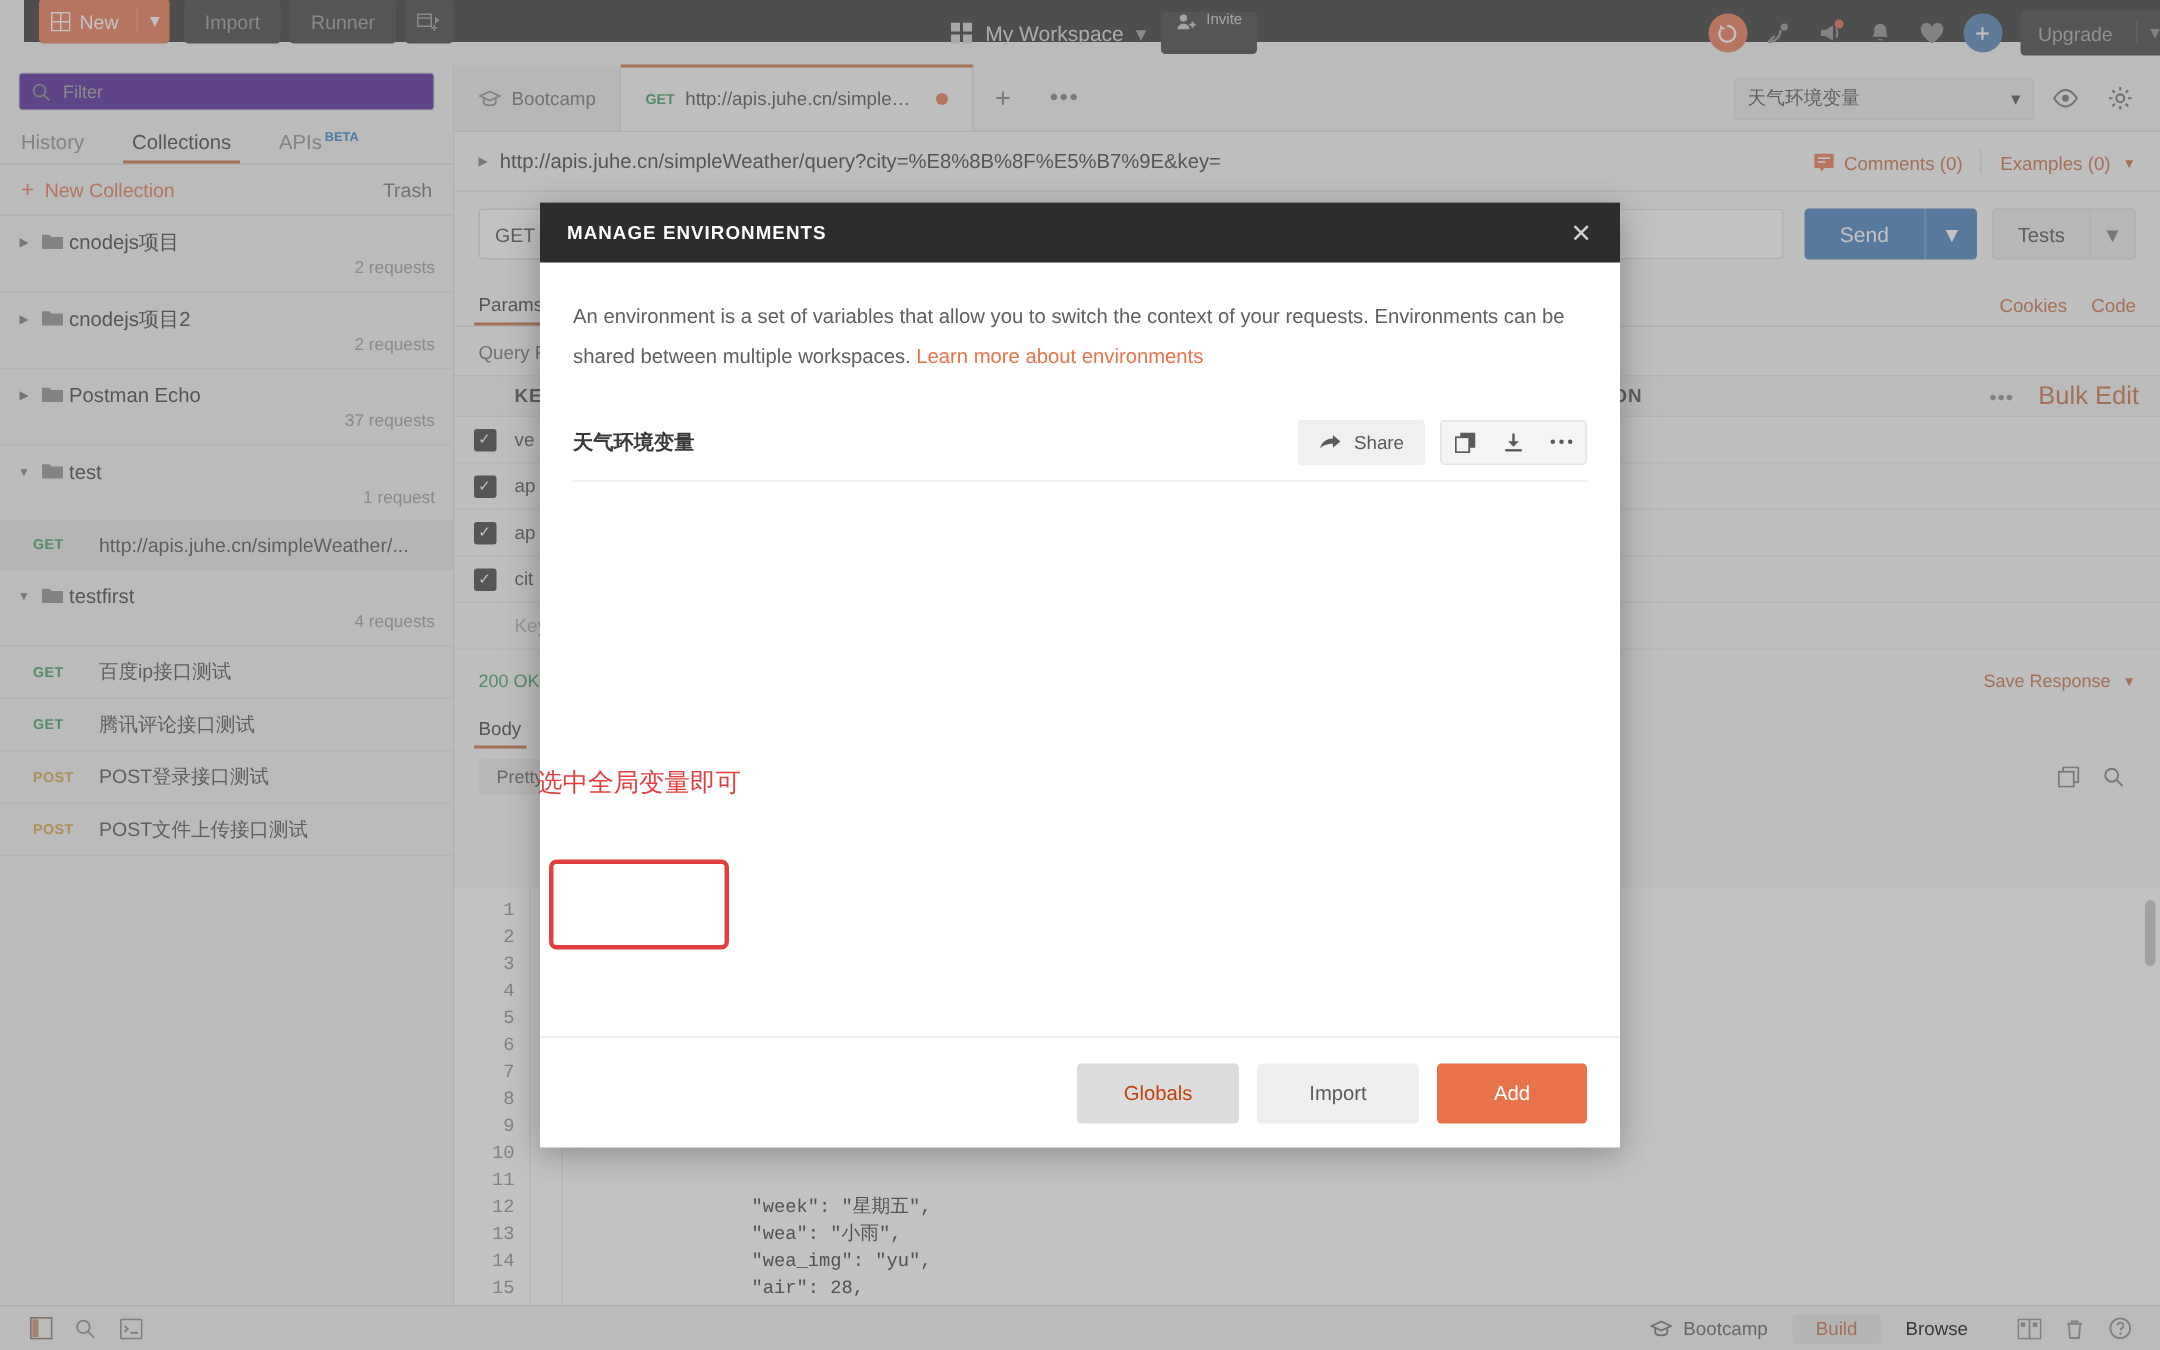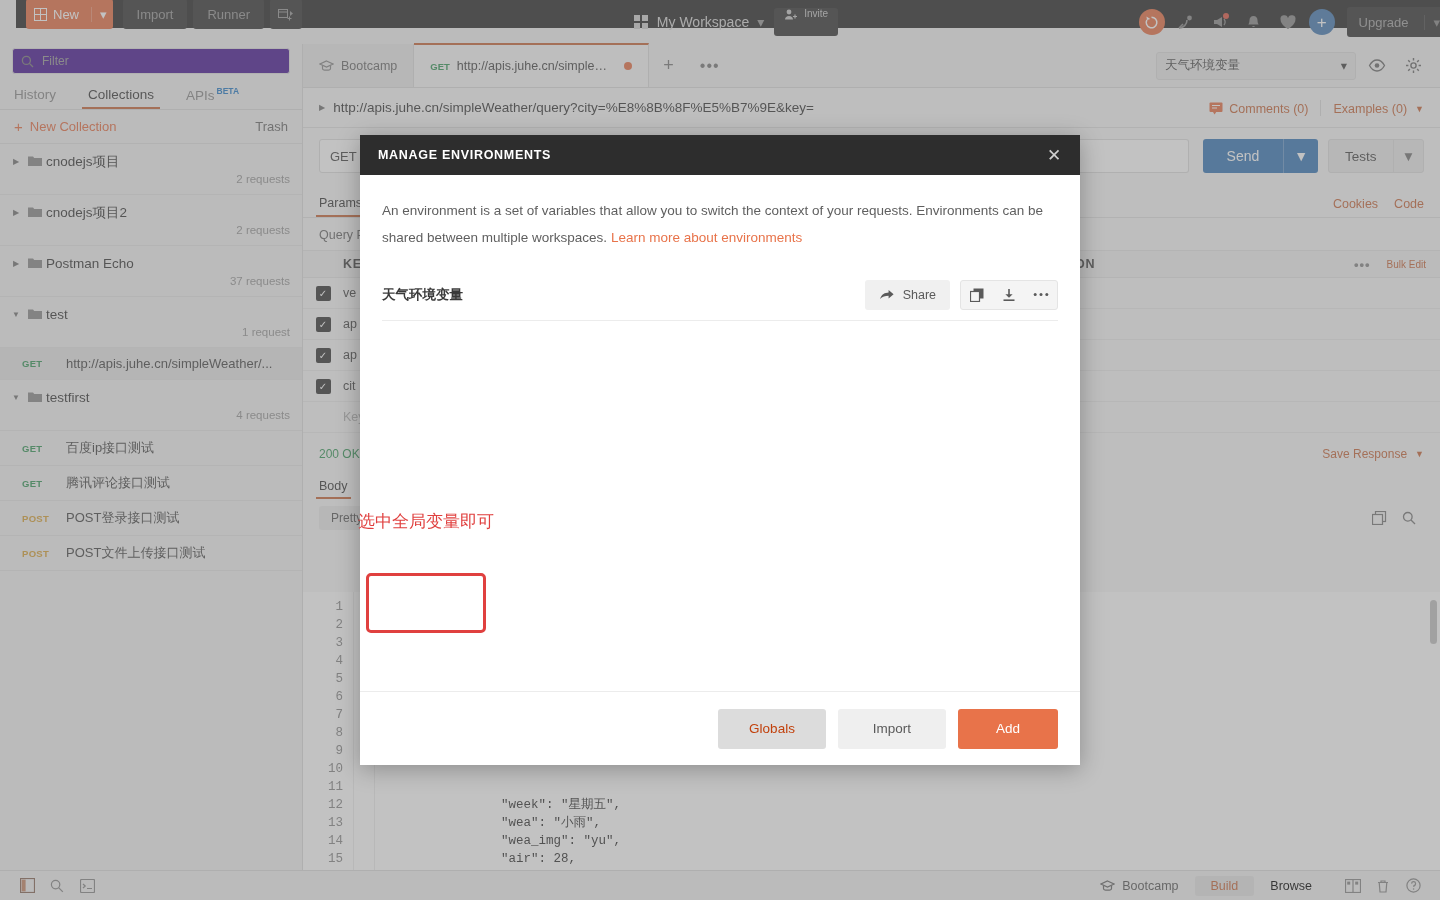--- a/index.html
+++ b/index.html
@@ -192,21 +192,21 @@
   .ckbox {
     width: 15px; height: 15px; background: #3a3a3a; border-radius: 2px;
     display: flex; align-items: center; justify-content: center; color: #fff; font-size: 10px;
   }
   .qp-key { width: 330px; flex: none; font-size: 12.5px; color: #4a4a4a; }
   .qp-val { width: 330px; flex: none; font-size: 12.5px; color: #4a4a4a; }
   .qp-desc { flex: 1; font-size: 12.5px; color: #4a4a4a; }
   .qp-head .qp-desc { display: flex; align-items: center; }
   .qp-actions { margin-left: auto; display: flex; align-items: center; padding-right: 14px; }
   .qp-actions .dots { color: #8a8a8a; letter-spacing: 1px; margin-right: 16px; font-size: 13px; }
-  .qp-actions .bulk { color: #c96a3f; font-size: 10px; font-weight: normal; letter-spacing: 0; }
+  .qp-actions .bulk { color: #c96a3f; font-size: 17px; font-weight: normal; letter-spacing: 0; }
   .qp-row.placeholder .qp-key, .qp-row.placeholder .qp-val, .qp-row.placeholder .qp-desc { color: #b3b3b3; }
 
   .resp-meta {
     display: flex; align-items: center; height: 30px; padding: 0 16px; margin-top: 6px;
     font-size: 12px;
   }
   .resp-meta .rm { margin-right: 18px; color: #6a6a6a; }
   .resp-meta .rm b { font-weight: normal; color: #3a9a5c; }
   .resp-meta .status { color: #3a9a5c; }
   .resp-meta .right { margin-left: auto; display: flex; align-items: center; color: #c96a3f; }

